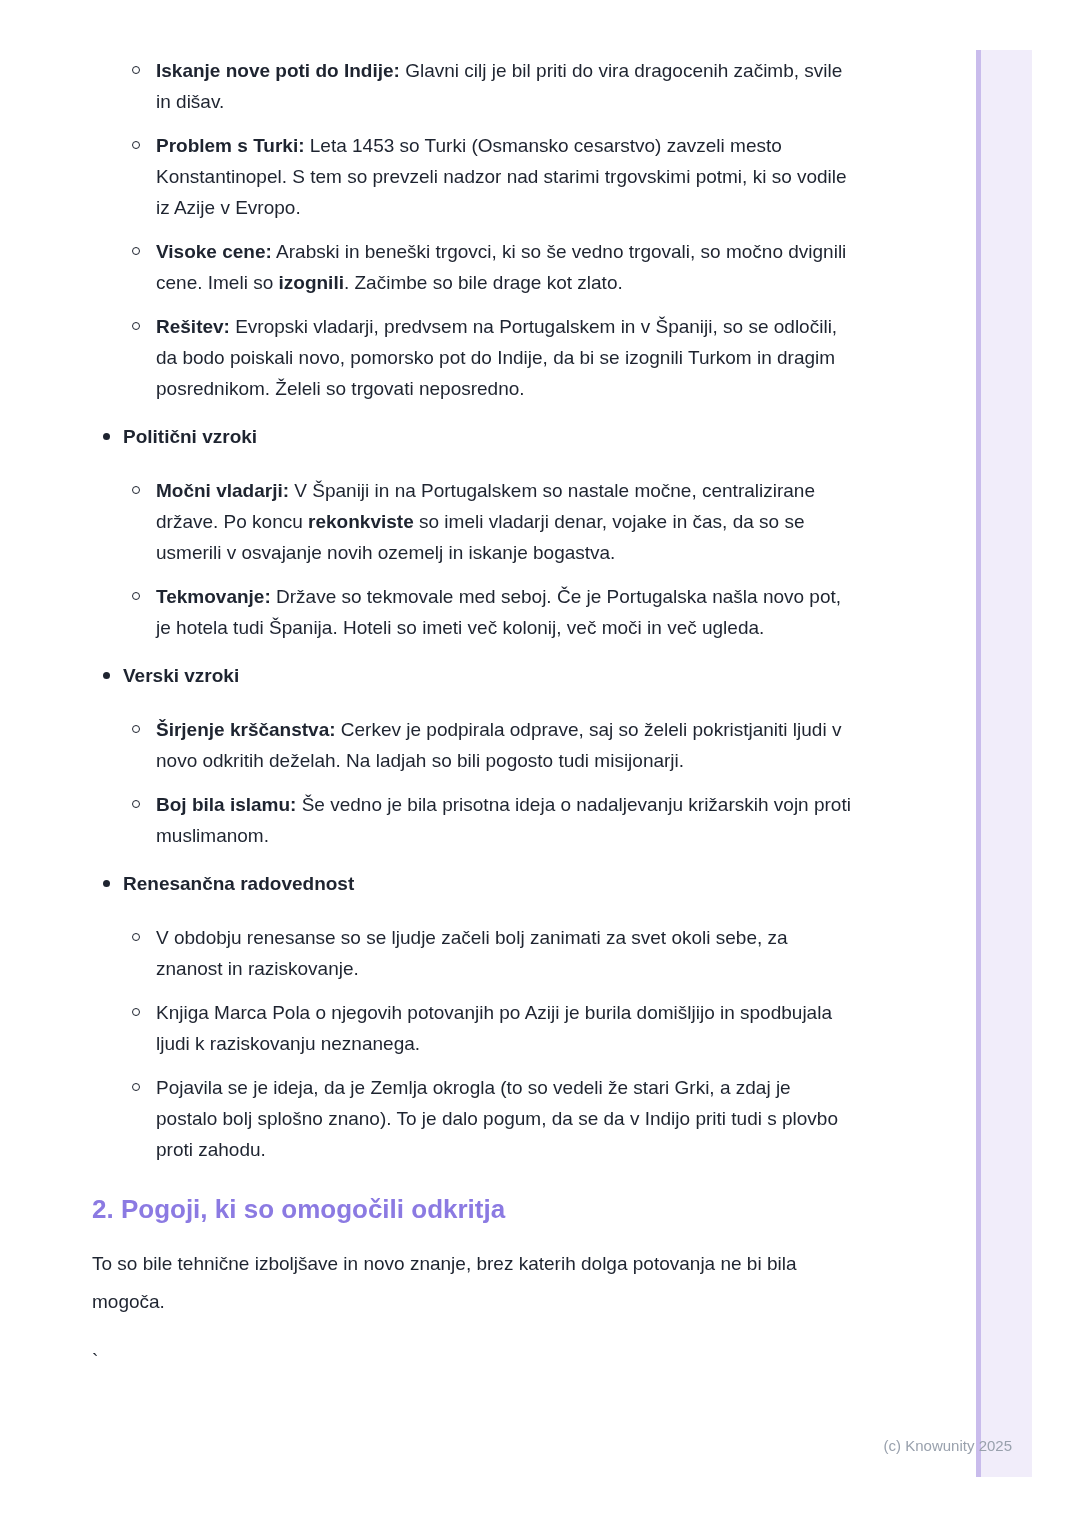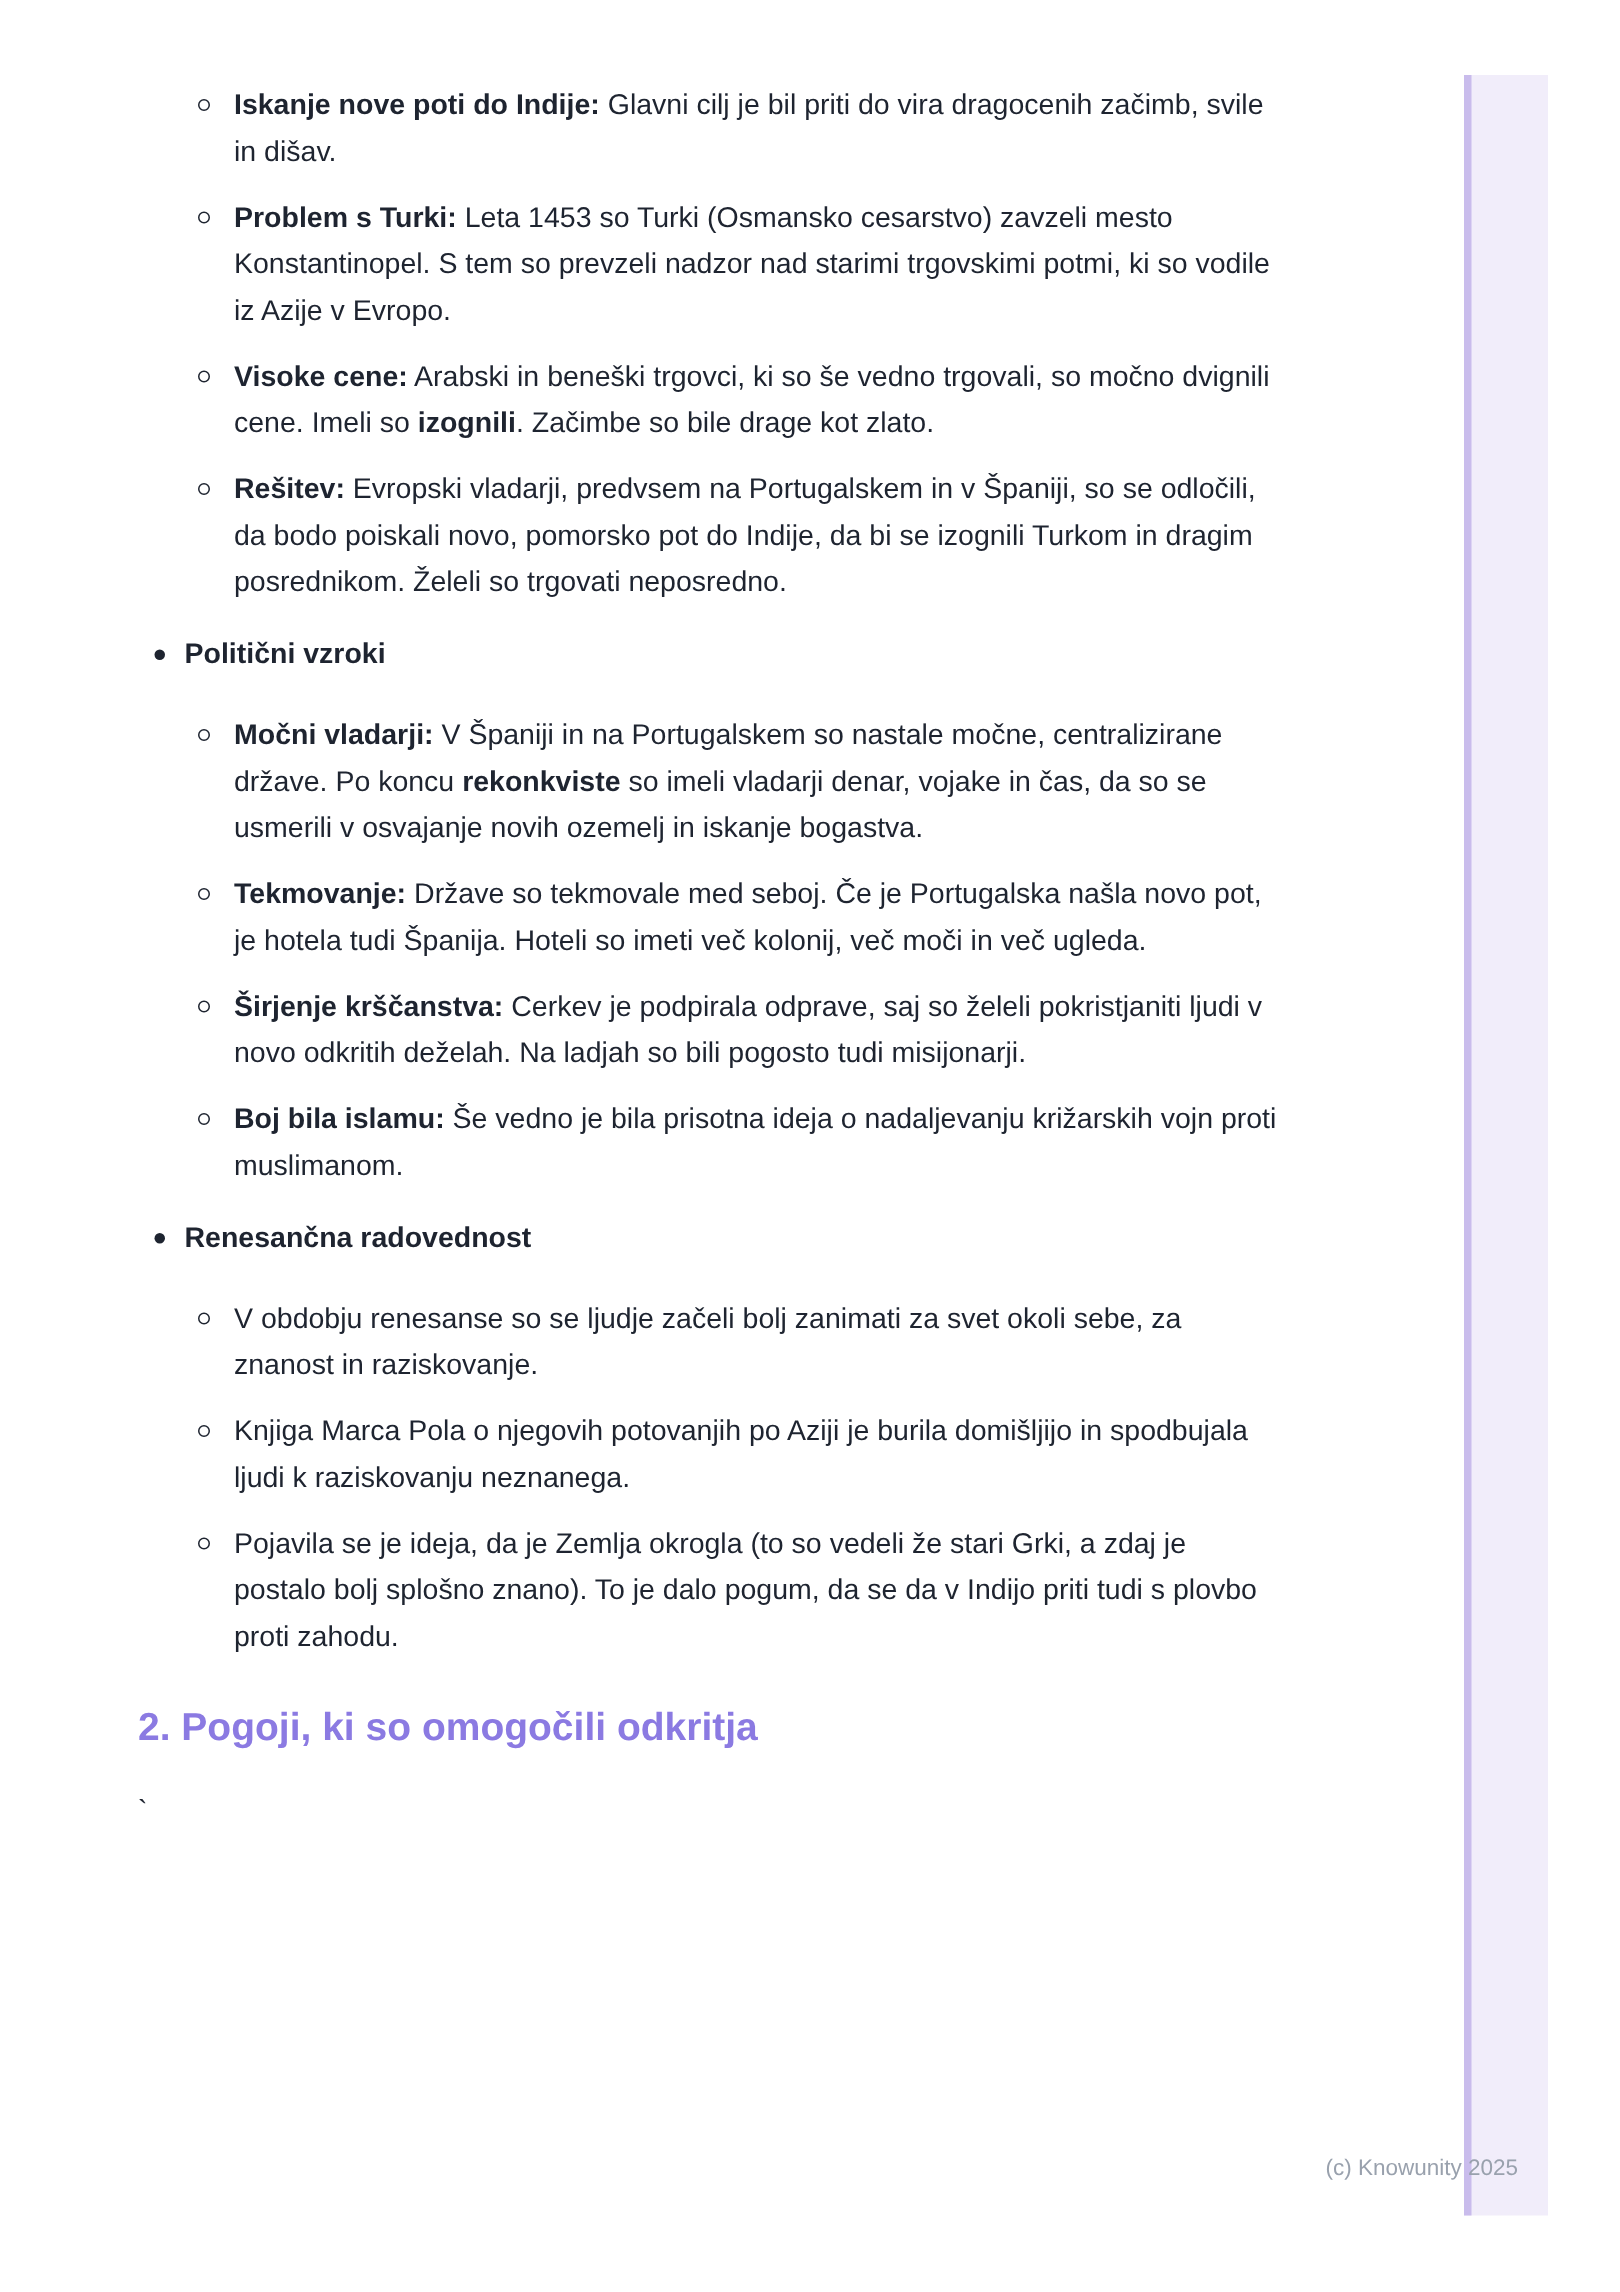--- a/index.html
+++ b/index.html
@@ -119,20 +119,24 @@
         <span class="txt"><b>Politični vzroki</b></span>
       </div>
       <div class="li l2">
         <span class="marker"></span>
         <span class="txt"><b>Močni vladarji:</b><span> V Španiji in na Portugalskem so nastale močne, centralizirane države. Po koncu </span><b>rekonkviste</b><span> so imeli vladarji denar, vojake in čas, da so se usmerili v osvajanje novih ozemelj in iskanje bogastva.</span></span>
       </div>
       <div class="li l2">
         <span class="marker"></span>
         <span class="txt"><b>Tekmovanje:</b><span> Države so tekmovale med seboj. Če je Portugalska našla novo pot, je hotela tudi Španija. Hoteli so imeti več kolonij, več moči in več ugleda.</span></span>
       </div>
+      <div class="li l1">
+        <span class="marker"></span>
+        <span class="txt"><b>Verski vzroki</b></span>
+      </div>
       <div class="li l2">
         <span class="marker"></span>
         <span class="txt"><b>Širjenje krščanstva:</b><span> Cerkev je podpirala odprave, saj so želeli pokristjaniti ljudi v novo odkritih deželah. Na ladjah so bili pogosto tudi misijonarji.</span></span>
       </div>
       <div class="li l2">
         <span class="marker"></span>
         <span class="txt"><b>Boj bila islamu:</b><span> Še vedno je bila prisotna ideja o nadaljevanju križarskih vojn proti muslimanom.</span></span>
       </div>
       <div class="li l1">
         <span class="marker"></span>
@@ -145,16 +149,17 @@
       <div class="li l2">
         <span class="marker"></span>
         <span class="txt"><span>Knjiga Marca Pola o njegovih potovanjih po Aziji je burila domišljijo in spodbujala ljudi k raziskovanju neznanega.</span></span>
       </div>
       <div class="li l2">
         <span class="marker"></span>
         <span class="txt"><span>Pojavila se je ideja, da je Zemlja okrogla (to so vedeli že stari Grki, a zdaj je postalo bolj splošno znano). To je dalo pogum, da se da v Indijo priti tudi s plovbo proti zahodu.</span></span>
       </div>
     </div>
   <h2 class="section-heading">2. Pogoji, ki so omogočili odkritja</h2>
+  <p class="closing-paragraph">To so bile tehnične izboljšave in novo znanje, brez katerih dolga potovanja ne bi bila mogoča.</p>
   <div class="stray">`</div>
 </div>
 
 <div class="footer">(c) Knowunity 2025</div>
 
 </body></html>

